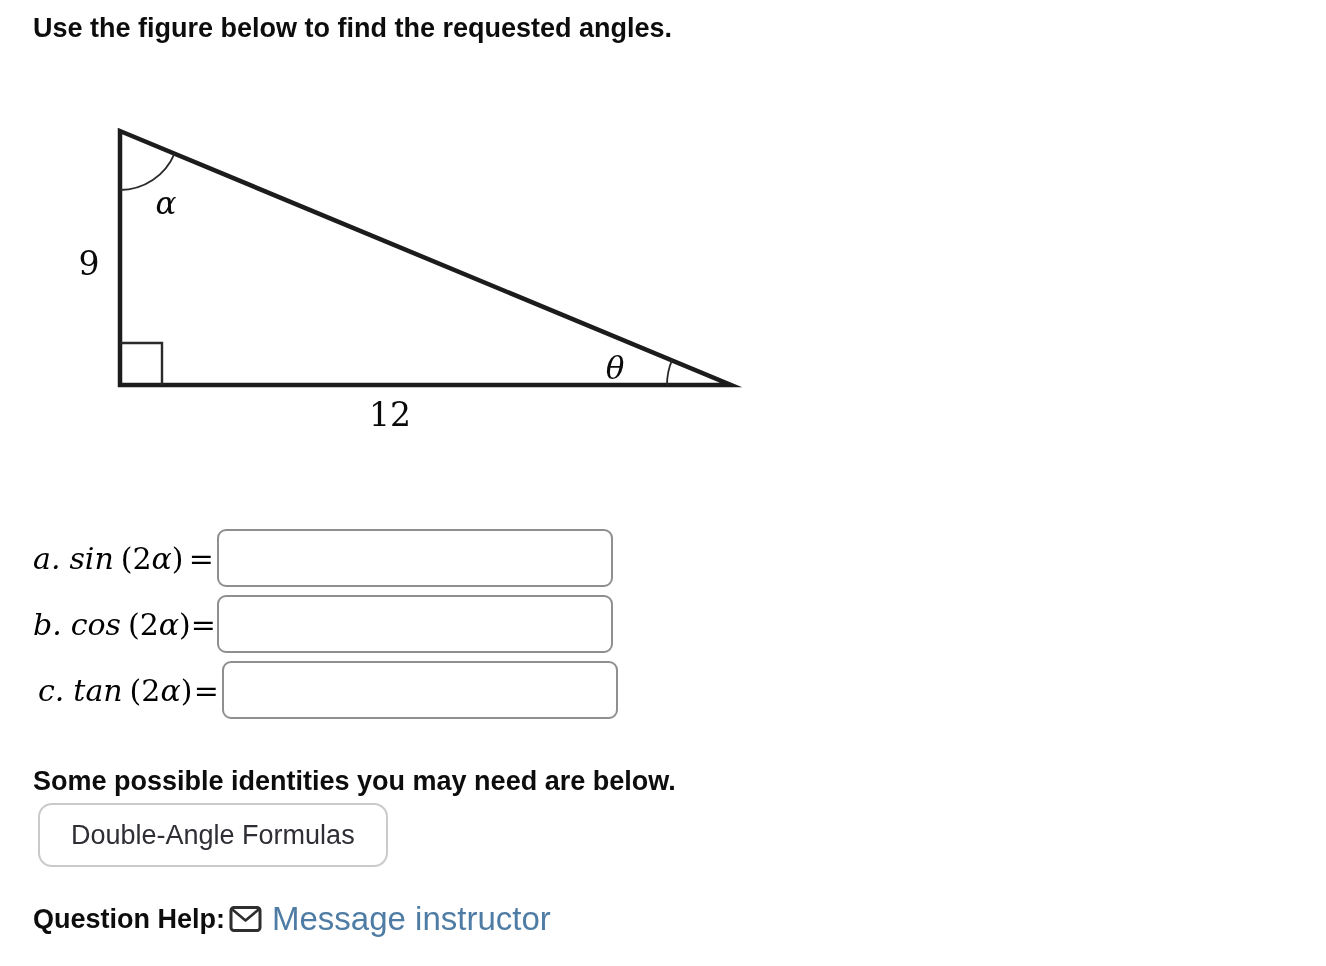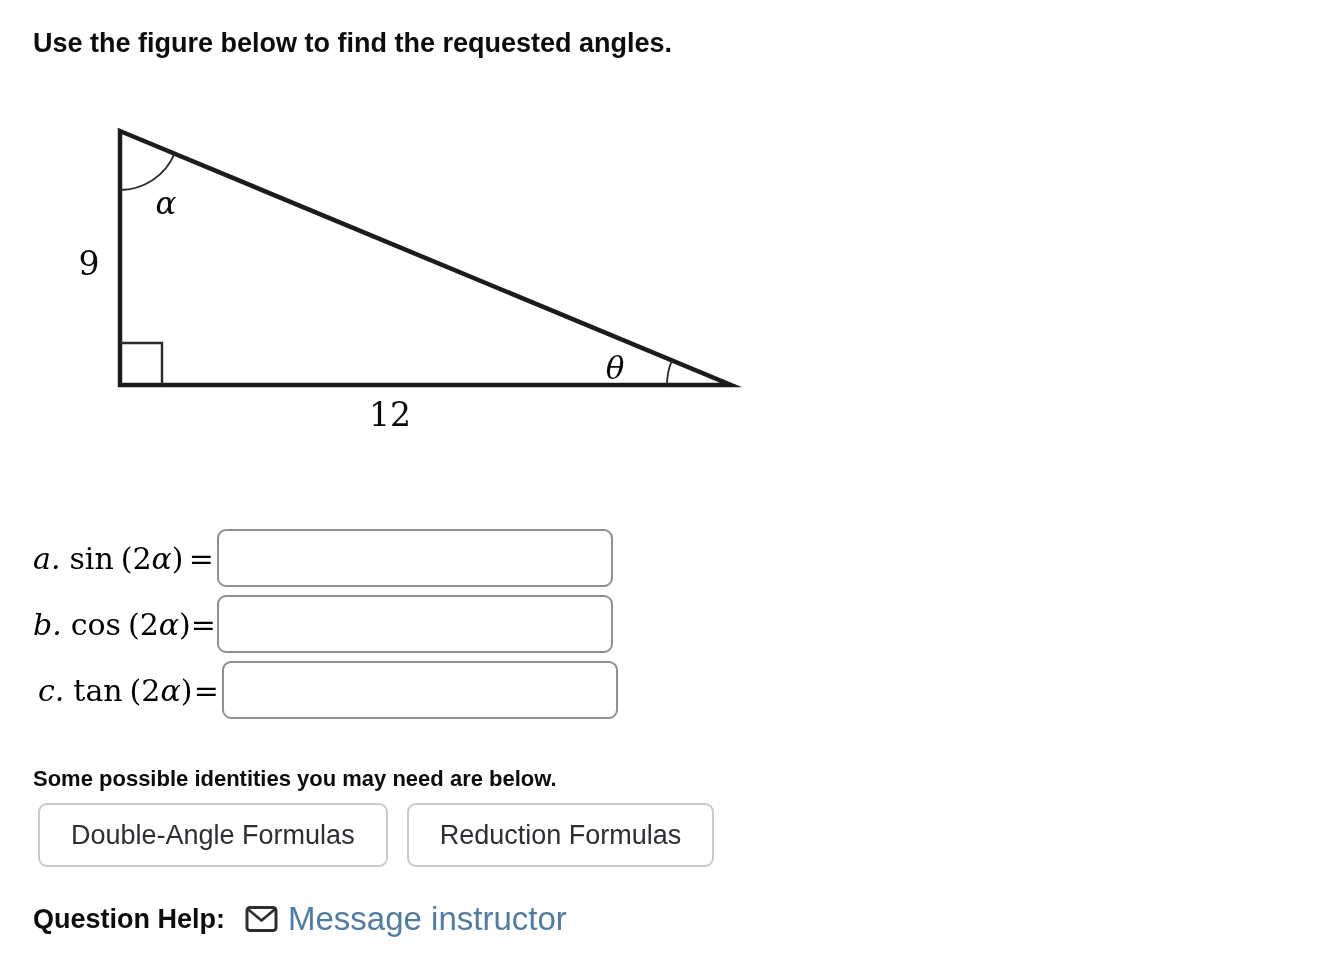--- a/index.html
+++ b/index.html
@@ -8,21 +8,21 @@
     position: relative;
     width: 1326px;
     height: 966px;
     font-family: "Liberation Sans", sans-serif;
     color: #0d0d0d;
     overflow: hidden;
   }
   .title {
     position: absolute;
     left: 33px;
-    top: 28px;
+    top: 13px;
     font-size: 27px;
     font-weight: 600;
     color: #0d0d0d;
   }
   .figure-wrap {
     position: absolute;
     left: 55px;
     top: 105px;
     width: 720px;
     height: 350px;
@@ -54,72 +54,72 @@
     display: flex;
     align-items: baseline;
     font-family: "DejaVu Serif", "Liberation Serif", serif;
     font-size: 30px;
     color: #000000;
     flex: 0 0 auto;
   }
   .mi { font-style: italic; }
   .mr { font-style: normal; }
   .m-letter { margin-right: 9px; }
-  .m-fn { margin-right: 7px; }
+  .m-fn { margin-right: 7px; font-style: italic; }
   .m-eq { margin-left: auto; padding-right: 3px; }
   .answer-input {
     width: 396px;
     height: 58px;
     border: 2px solid #8f8f8f;
     border-radius: 9px;
     background: #ffffff;
     font-size: 26px;
     font-family: "Liberation Sans", sans-serif;
     padding: 0 12px;
     outline: none;
   }
   .identities-note {
     position: absolute;
     left: 33px;
     top: 766px;
-    font-size: 22px;
+    font-size: 27px;
     font-weight: 600;
     color: #0d0d0d;
   }
   .buttons-row {
     position: absolute;
     left: 38px;
     top: 803px;
     display: flex;
     gap: 19px;
   }
   .identity-btn {
     height: 64px;
     padding: 0 31px;
     background: #ffffff;
     border: 2px solid #cacaca;
-    border-radius: 9px;
+    border-radius: 14px;
     font-family: "Liberation Sans", sans-serif;
     font-size: 27px;
     color: #2e2e35;
     cursor: pointer;
     white-space: nowrap;
   }
   .help-row {
     position: absolute;
     left: 33px;
     top: 900px;
     display: flex;
     align-items: center;
   }
   .help-label {
     font-size: 27px;
     font-weight: 600;
     color: #0d0d0d;
-    margin-right: 20px;
+    margin-right: 4px;
   }
   .envelope-icon { margin-right: 10px; flex: 0 0 auto; }
   .help-link {
     font-size: 33px;
     color: #4e7ca4;
     text-decoration: none;
     cursor: pointer;
   }
 </style>
 </head>
@@ -173,21 +173,20 @@
     <span class="mr">)</span>
     <span class="mr m-eq">=</span>
   </span>
   <input class="answer-input" type="text" value="" style="">
 </div>
 
 <div class="identities-note">Some possible identities you may need are below.</div>
 
 <div class="buttons-row">
   <button class="identity-btn">Double-Angle Formulas</button>
-  <button class="identity-btn">Reduction Formulas</button>
 </div>
 
 <div class="help-row">
   <span class="help-label">Question Help:</span>
   <svg class="envelope-icon" width="33" height="28" viewBox="0 0 33 28">
     <rect x="2" y="2.5" width="29" height="23" rx="3" fill="none" stroke="#2e2e2e" stroke-width="3"></rect>
     <path d="M4 5 L16.5 15.5 L29 5" fill="none" stroke="#2e2e2e" stroke-width="2.6" stroke-linejoin="round" stroke-linecap="round"></path>
   </svg>
   <a class="help-link">Message instructor</a>
 </div>

